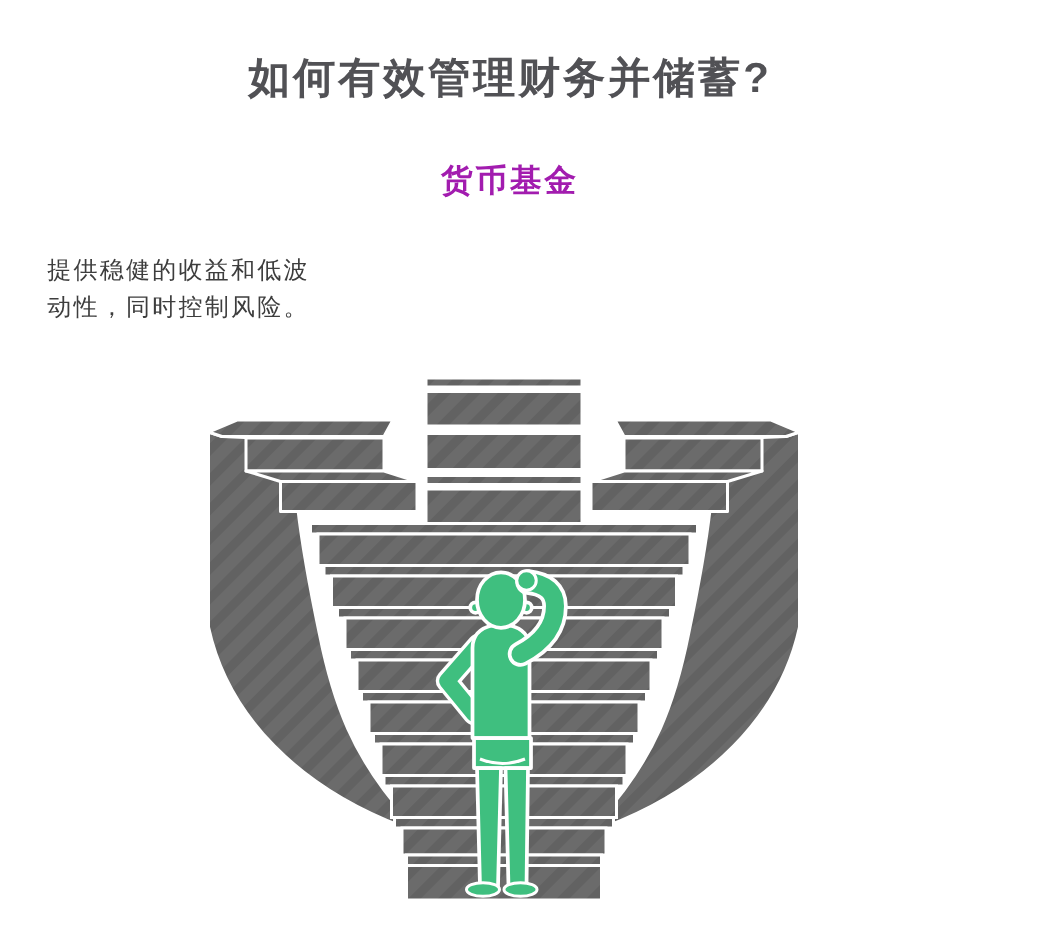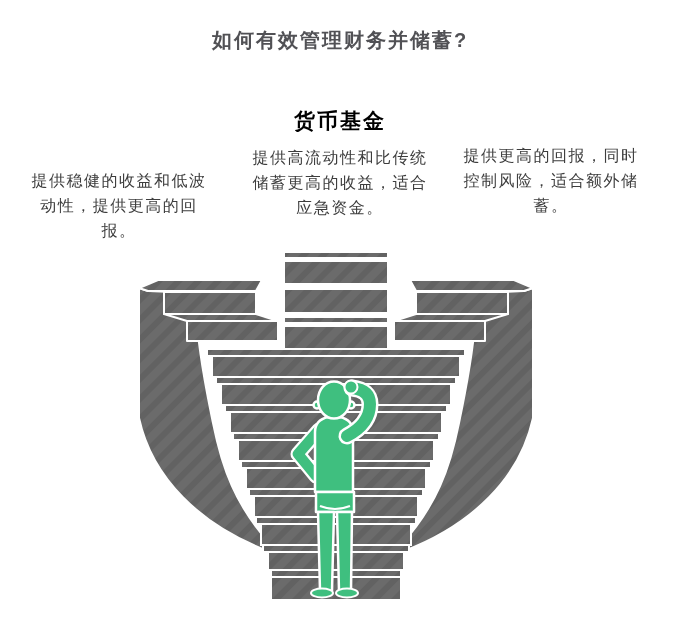--- a/index.html
+++ b/index.html
@@ -3,56 +3,54 @@
 <meta charset="utf-8">
 <style>
   html,body{margin:0;padding:0;}
   body{
     width:697px;height:631px;position:relative;overflow:hidden;
     background:#ffffff;
     font-family:"Liberation Sans","DejaVu Sans",sans-serif;
   }
   .title{
     position:absolute;top:14px;left:0;width:680px;
-    text-align:center;font-size:20px;font-weight:bold;
+    text-align:center;font-size:28px;font-weight:bold;
     letter-spacing:2px;color:#515155;
   }
   .col{position:absolute;width:204px;text-align:center;}
   .col .heading{
     font-size:21px;font-weight:bold;letter-spacing:2px;
     line-height:28px;margin:0;
   }
   .col .desc{
     font-size:16px;line-height:25px;letter-spacing:1.5px;
     color:#3d3d3d;width:184px;margin:10px auto 0;
   }
   .c1{left:17px;top:158px}
   .c2{left:238px;top:107px}
   .c3{left:449px;top:133px}
   .c1 .heading{color:#31AE6B}
-  .c2 .heading{color:#000000}
+  .c2 .heading{color:#a21caf}
   .c3 .heading{color:#C8822F}
   .art{position:absolute;left:0;top:0;}
 </style>
 </head>
 <body>
 
 <h1 class="title">如何有效管理财务并储蓄?</h1>
 
 <div class="col c1">
-  <p class="desc">提供稳健的收益和低波动性，提供更高的回报。</p>
+  <p class="desc">提供稳健的收益和低波动性，同时控制风险。</p>
 </div>
 
 <div class="col c2">
   <h2 class="heading">货币基金</h2>
-  <p class="desc">提供高流动性和比传统储蓄更高的收益，适合应急资金。</p>
 </div>
 
 <div class="col c3">
-  <p class="desc">提供更高的回报，同时控制风险，适合额外储蓄。</p>
 </div>
 
 <svg class="art" width="697" height="631" viewBox="0 0 697 631">
   <defs>
     <pattern id="diag" width="14" height="14" patternUnits="userSpaceOnUse" patternTransform="rotate(45)">
       <rect width="14" height="14" fill="#6B6B6B"></rect>
       <rect width="6" height="14" fill="#626262"></rect>
     </pattern>
   </defs>
 

